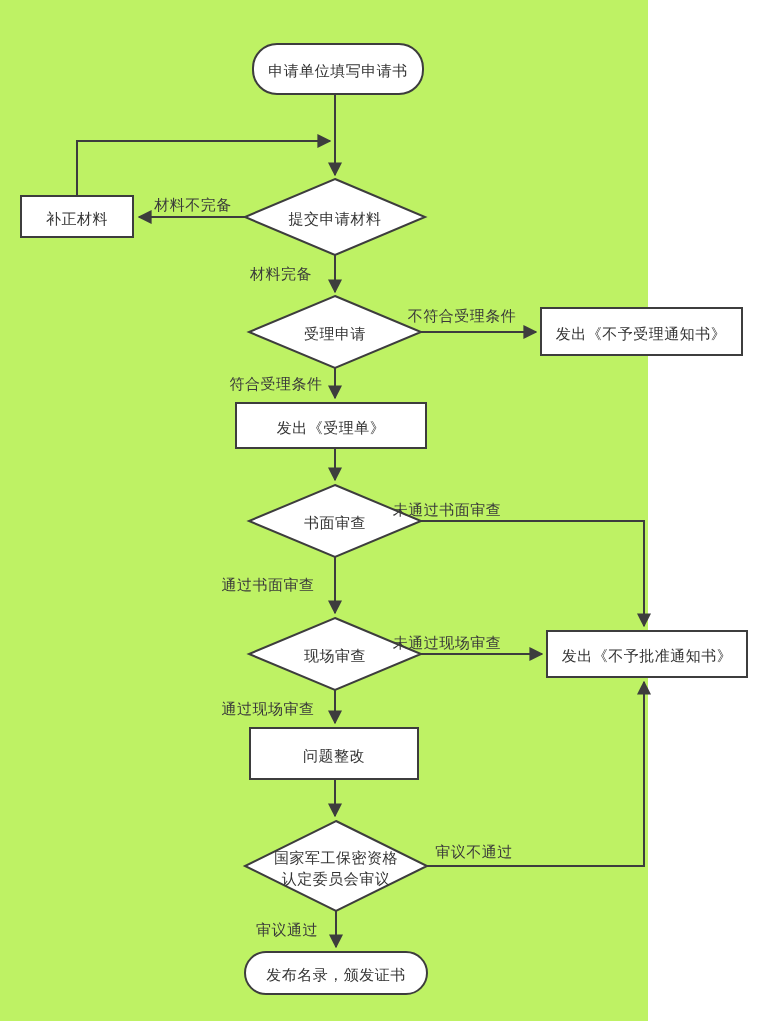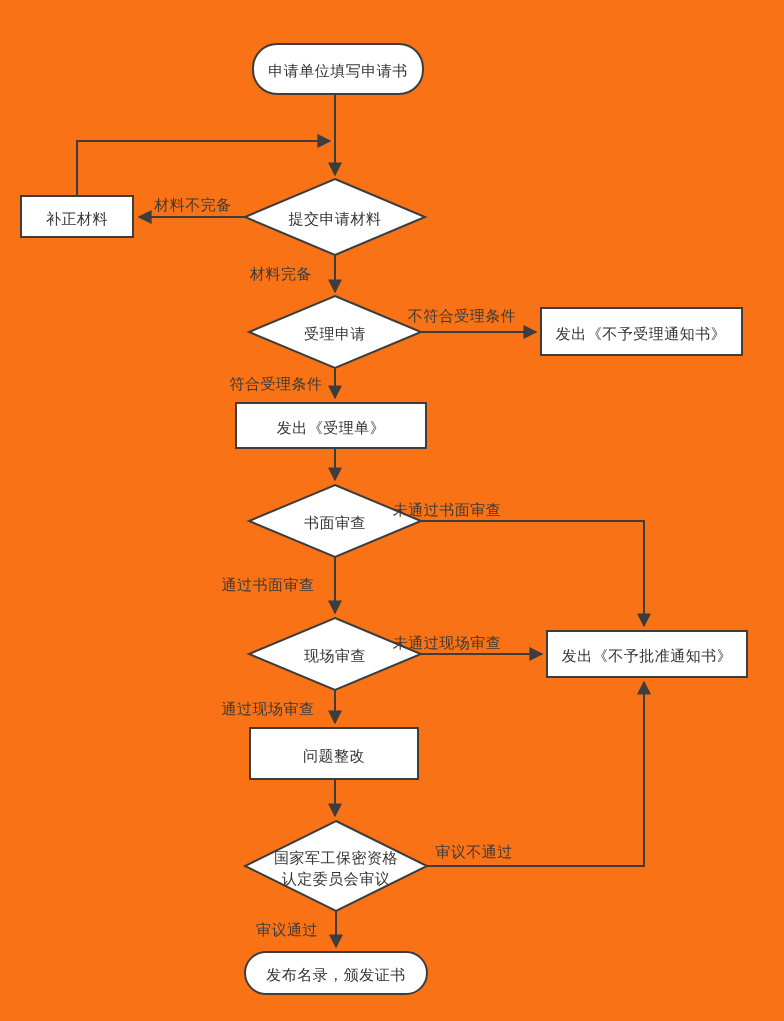--- a/index.html
+++ b/index.html
@@ -6,23 +6,23 @@
     margin: 0;
     padding: 0;
     background: #ffffff;
     width: 784px;
     height: 1021px;
     overflow: hidden;
     font-family: "Liberation Sans", "DejaVu Sans", sans-serif;
   }
   .canvas {
     position: relative;
-    width: 784px;
+    width: 648px;
     height: 1021px;
-    background: #f97316;
+    background: #bef264;
   }
   svg { display: block; }
   .edge {
     fill: none;
     stroke: #3d3d3d;
     stroke-width: 2;
   }
   .shape {
     fill: #ffffff;
     stroke: #3d3d3d;

